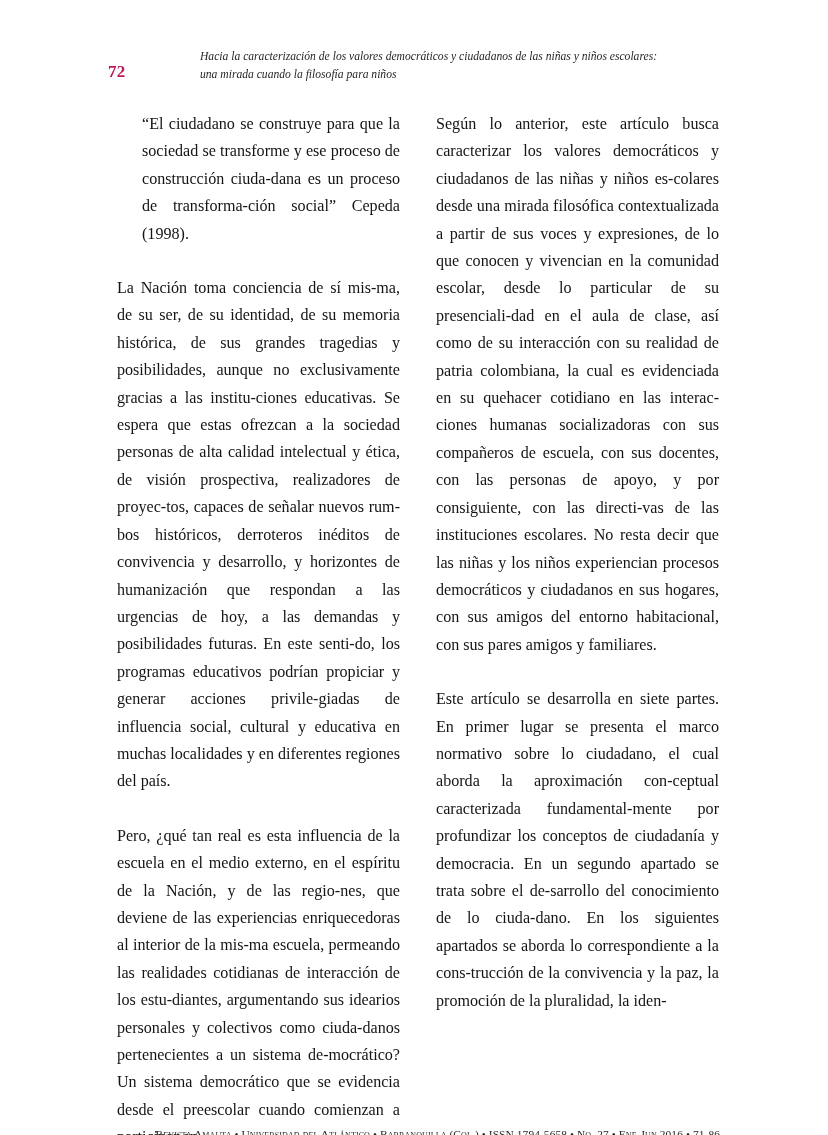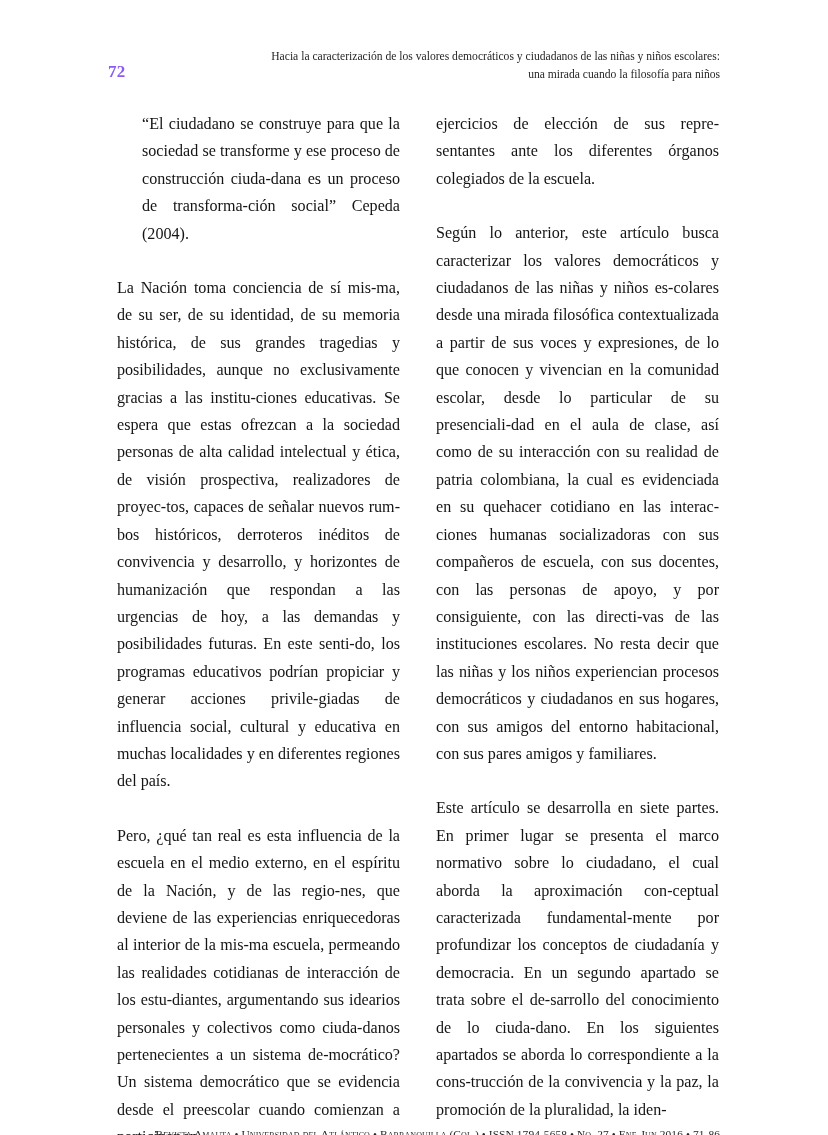--- a/index.html
+++ b/index.html
@@ -25,29 +25,29 @@
     width: 612px;
     display: flex;
     align-items: flex-start;
     justify-content: space-between;
   }
   .folio {
     font-size: 17px;
     font-weight: bold;
     line-height: 20px;
     padding-top: 14px;
-    color: #8b5cf6;
+    color: #be185d;
     letter-spacing: 0.2px;
   }
   .head-title {
-    text-align: right;
     font-size: 11.6px;
     line-height: 17.5px;
     width: 520px;
     color: #262626;
+    font-style: italic;
   }
   .head-title .l2 { display: block; }
 
   
   .columns {
     position: absolute;
     left: 117px;
     top: 110px;
     width: 602px;
     height: 935px;
@@ -99,27 +99,26 @@
     <div class="folio">72</div>
     <div class="head-title">
       <span class="l1">Hacia la caracterización de los valores democráticos y ciudadanos de las niñas y niños escolares:</span>
       <span class="l2">una mirada cuando la filosofía para niños</span>
     </div>
   </div>
 
   <div class="columns">
 
     <div class="col">
-      <p class="quote">“El ciudadano se construye para que la sociedad se transforme y ese proceso de construcción ciuda-dana es un proceso de transforma-ción social” Cepeda (2004).</p>
+      <p class="quote">“El ciudadano se construye para que la sociedad se transforme y ese proceso de construcción ciuda-dana es un proceso de transforma-ción social” Cepeda (1998).</p>
       <p class="para">La Nación toma conciencia de sí mis-ma, de su ser, de su identidad, de su memoria histórica, de sus grandes tragedias y posibilidades, aunque no exclusivamente gracias a las institu-ciones educativas. Se espera que estas ofrezcan a la sociedad personas de alta calidad intelectual y ética, de visión prospectiva, realizadores de proyec-tos, capaces de señalar nuevos rum-bos históricos, derroteros inéditos de convivencia y desarrollo, y horizontes de humanización que respondan a las urgencias de hoy, a las demandas y posibilidades futuras. En este senti-do, los programas educativos podrían propiciar y generar acciones privile-giadas de influencia social, cultural y educativa en muchas localidades y en diferentes regiones del país.</p>
       <p class="para">Pero, ¿qué tan real es esta influencia de la escuela en el medio externo, en el espíritu de la Nación, y de las regio-nes, que deviene de las experiencias enriquecedoras al interior de la mis-ma escuela, permeando las realidades cotidianas de interacción de los estu-diantes, argumentando sus idearios personales y colectivos como ciuda-danos pertenecientes a un sistema de-mocrático? Un sistema democrático que se evidencia desde el preescolar cuando comienzan a participar en</p>
     </div>
 
     <div class="col">
-      <p class="para">ejercicios de elección de sus repre-sentantes ante los diferentes órganos colegiados de la escuela.</p>
       <p class="para">Según lo anterior, este artículo busca caracterizar los valores democráticos y ciudadanos de las niñas y niños es-colares desde una mirada filosófica contextualizada a partir de sus voces y expresiones, de lo que conocen y vivencian en la comunidad escolar, desde lo particular de su presenciali-dad en el aula de clase, así como de su interacción con su realidad de patria colombiana, la cual es evidenciada en su quehacer cotidiano en las interac-ciones humanas socializadoras con sus compañeros de escuela, con sus docentes, con las personas de apoyo, y por consiguiente, con las directi-vas de las instituciones escolares. No resta decir que las niñas y los niños experiencian procesos democráticos y ciudadanos en sus hogares, con sus amigos del entorno habitacional, con sus pares amigos y familiares.</p>
       <p class="para">Este artículo se desarrolla en siete partes. En primer lugar se presenta el marco normativo sobre lo ciudadano, el cual aborda la aproximación con-ceptual caracterizada fundamental-mente por profundizar los conceptos de ciudadanía y democracia. En un segundo apartado se trata sobre el de-sarrollo del conocimiento de lo ciuda-dano. En los siguientes apartados se aborda lo correspondiente a la cons-trucción de la convivencia y la paz, la promoción de la pluralidad, la iden-</p>
     </div>
 
   </div>
 
   <div class="footer">Revista Amauta • Universidad del Atlántico • Barranquilla (Col.) • ISSN 1794-5658 • No. 27 • Ene-Jun 2016 • 71-86</div>
 
 </div>
 

